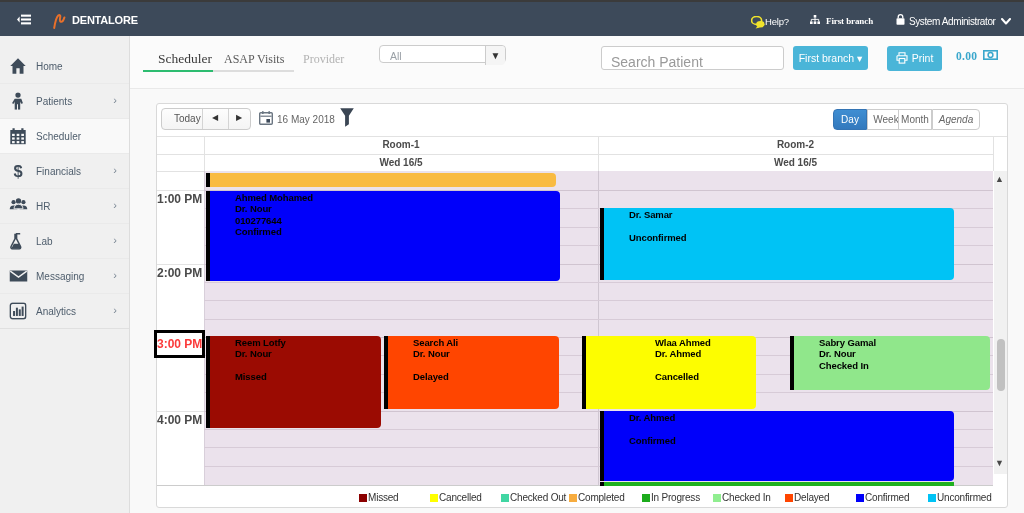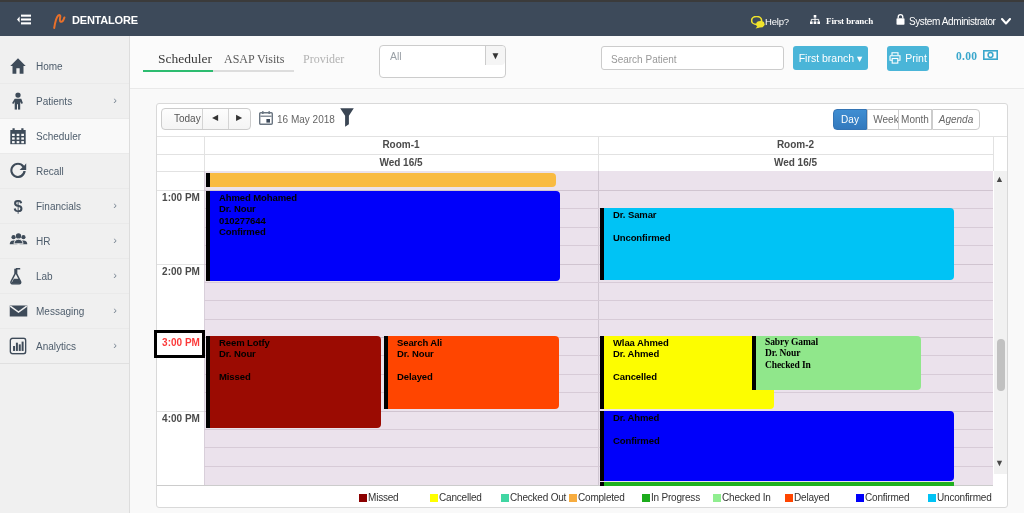--- a/index.html
+++ b/index.html
@@ -18,39 +18,39 @@
 .sitem { position:relative; height:35px; border-bottom:1px solid #eaeaea; }
 .sitem .lbl { position:absolute; left:36px; top:12px; font-size:10px; color:#4e5d6c; }
 .sitem .chev { position:absolute; right:12px; top:10px; font-size:11px; color:#7a8794; }
 .sitem.active { background:#f9f9f9; }
 .sitem svg { position:absolute; left:10px; top:9px; transform:scale(1.1); transform-origin:center; }
 
 
 .tab { position:absolute; top:52px; font-size:12.5px; font-family:"Liberation Serif", serif; }
 .underline { position:absolute; height:2px; top:70px; }
 
-.dropdown { position:absolute; left:379px; top:45px; width:127px; height:33px; background:#fff; border:1px solid #ccc; border-radius:4px; }
+.dropdown { position:absolute; left:379px; top:45px; width:127px; height:18px; background:#fff; border:1px solid #ccc; border-radius:4px; }
 .dropdown .txt { position:absolute; left:10px; top:4px; font-size:10.5px; color:#9aa0a6; }
 .dropdown .arrowbox { position:absolute; right:0; top:0; width:20px; height:19px; background:#f5f5f5; border-left:1px solid #ccc; border-radius:0 4px 4px 0; text-align:center; color:#333; font-size:10px; line-height:19px; }
 
 .search { position:absolute; left:601px; top:46px; width:183px; height:24px; background:#fff; border:1px solid #ccc; border-radius:3px; }
-.search .ph { position:absolute; left:9px; top:7px; font-size:10px; color:#999; }
+.search .ph { position:absolute; left:9px; top:7px; font-size:14px; color:#999; }
 .tealbtn { position:absolute; background:#4ab5d8; border-radius:3px; color:#fff; font-size:10.5px; text-align:center; }
 
 
 .cal { position:absolute; left:156px; top:103px; width:852px; height:405px; background:#fff; border:1px solid #d9d9d9; border-radius:3px; }
 .btn { position:absolute; background:linear-gradient(#fdfdfd,#f4f4f4); border:1px solid #ccc; border-radius:4px; font-size:10px; color:#555; text-align:center; }
 .viewbtn { position:absolute; top:5px; height:21px; background:#fff; border:1px solid #ccc; font-size:10px; color:#666; text-align:center; line-height:19px; }
 
 
 .hline { position:absolute; height:0; border-top:1px solid #d0c4d0; }
 .hline.dot { border-top:1px solid #d7cbd7; }
-.timelbl { position:absolute; left:0; width:48px; text-align:center; font-size:10px; font-weight:bold; color:#4a4a4a; }
+.timelbl { position:absolute; left:0; width:48px; font-size:12px; font-weight:bold; color:#4a4a4a; }
 .appt { position:absolute; border-left:4px solid #000; border-radius:0 4px 4px 0; font-size:9.5px; font-weight:bold; color:#000; overflow:hidden; letter-spacing:-0.1px; }
-.appt .t { margin-left:9px; line-height:11.4px; }
+.appt .t { margin-left:25px; line-height:11.4px; }
 .legend { position:absolute; top:388px; height:16px; font-size:10px; color:#333; letter-spacing:-0.2px; }
 .legend span.sq { display:inline-block; width:8px; height:8px; margin-right:1px; vertical-align:-0.5px; }
 </style>
 </head>
 <body>
 <div id="root">
 
 <div class="nav">
   <svg class="abs" style="left:17px;top:11px" width="14" height="13" viewBox="0 0 14 13">
     <polygon points="2.6,3.6 0,6.5 2.6,9.4" fill="#fff"></polygon>
@@ -115,26 +115,20 @@
             <rect x="11" y="9.3" width="2.4" height="2"></rect>
             <rect x="2.6" y="12.6" width="2.4" height="2"></rect>
             <rect x="6.8" y="12.6" width="2.4" height="2"></rect>
             <rect x="11" y="12.6" width="2.4" height="2"></rect>
           </g>
         </svg>
     <div class="lbl">Scheduler</div>
   </div>
   <div class="sitem">
     <svg width="16" height="16" viewBox="0 0 16 16">
-          <path d="M13.6 3.2 A7 7 0 1 0 15 8 L12.9 8 A5 5 0 1 1 12 4.5 L9.5 7 L15.5 7 L15.5 1 Z" fill="#3e4b59"></path>
-        </svg>
-    <div class="lbl">Recall</div>
-  </div>
-  <div class="sitem">
-    <svg width="16" height="16" viewBox="0 0 16 16">
           <text x="8" y="13.5" font-size="15" font-weight="bold" fill="#3e4b59" text-anchor="middle" font-family="Liberation Sans">$</text>
         </svg>
     <div class="lbl">Financials</div>
         <div class="chev">›</div>
   </div>
   <div class="sitem">
     <svg width="17" height="16" viewBox="0 0 17 16">
           <circle cx="4" cy="4.5" r="1.9" fill="#3e4b59"></circle>
           <circle cx="13" cy="4.5" r="1.9" fill="#3e4b59"></circle>
           <circle cx="8.5" cy="3.4" r="2.4" fill="#3e4b59"></circle>
@@ -183,21 +177,21 @@
 <div style="position:absolute;left:130px;top:88px;width:894px;height:1px;background:#e9e9e9;"></div>
 
 <div class="dropdown">
       <div class="txt">All</div>
       <div class="arrowbox">▼</div>
     </div>
 <div class="search">
       <div class="ph">Search Patient</div>
     </div>
 <div class="tealbtn" style="left:793px;top:46px;width:75px;height:24px;line-height:24px;">First branch ▾</div>
-<div class="tealbtn" style="left:887px;top:46px;width:42px;height:25px;line-height:25px;">
+<div class="tealbtn" style="left:887px;top:46px;width:55px;height:25px;line-height:25px;">
   <svg style="vertical-align:-2px;margin-right:4px" width="12" height="12" viewBox="0 0 12 12">
         <g fill="none" stroke="#fff" stroke-width="1.1">
           <path d="M3 3.5 V0.8 h6 V3.5"></path>
           <path d="M1 3.7 h10 v4.6 h-2.2 M3.2 8.3 H1 V3.7"></path>
           <rect x="3.2" y="6.5" width="5.6" height="4.6"></rect>
         </g>
       </svg>Print</div>
 <div style="position:absolute;left:956px;top:50px;font-family:'Liberation Serif',serif;font-weight:bold;font-size:11.5px;color:#3aa7cc;letter-spacing:0.3px;">0.00</div>
 <svg class="abs" style="left:983px;top:50px" width="15" height="10" viewBox="0 0 15 10">
   <rect x="0.8" y="0.8" width="13.4" height="8.4" fill="none" stroke="#3aa7cc" stroke-width="1.6"></rect>
@@ -290,28 +284,28 @@
         <div class="t">&nbsp;</div>
         <div class="t">Missed</div>
   </div>
   <div class="appt" style="left:227px;top:232px;width:175px;height:73px;background:#ff4500;">
     <div style="height:1px"></div>
         <div class="t">Search Ali</div>
         <div class="t">Dr. Nour</div>
         <div class="t">&nbsp;</div>
         <div class="t">Delayed</div>
   </div>
-  <div class="appt" style="left:443px;top:232px;width:174px;height:73px;background:#fdfd00;">
+  <div class="appt" style="left:425px;top:232px;width:174px;height:73px;background:#fdfd00;padding-left:44px;">
     <div style="height:1px"></div>
         <div class="t">Wlaa Ahmed</div>
         <div class="t">Dr. Ahmed</div>
         <div class="t">&nbsp;</div>
         <div class="t">Cancelled</div>
   </div>
-  <div class="appt" style="left:595px;top:232px;width:169px;height:54px;background:#90e78b;font-family:Liberation Serif, serif;">
+  <div class="appt" style="left:633px;top:232px;width:200px;height:54px;background:#90e78b;">
     <div style="height:1px"></div>
         <div class="t">Sabry Gamal</div>
         <div class="t">Dr. Nour</div>
         <div class="t">Checked In</div>
   </div>
   <div class="appt" style="left:443px;top:307px;width:354px;height:70px;background:#0000fa;">
     <div style="height:1px"></div>
         <div class="t">Dr. Ahmed</div>
         <div class="t">&nbsp;</div>
         <div class="t">Confirmed</div>

